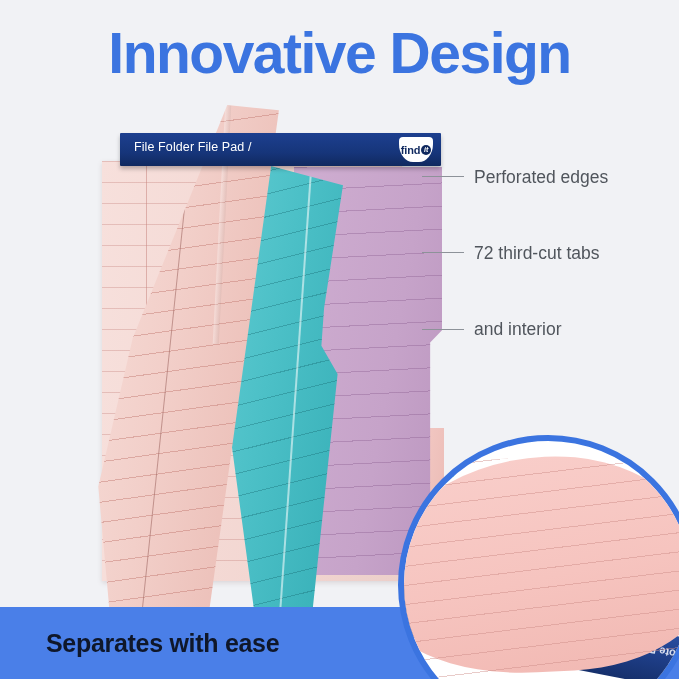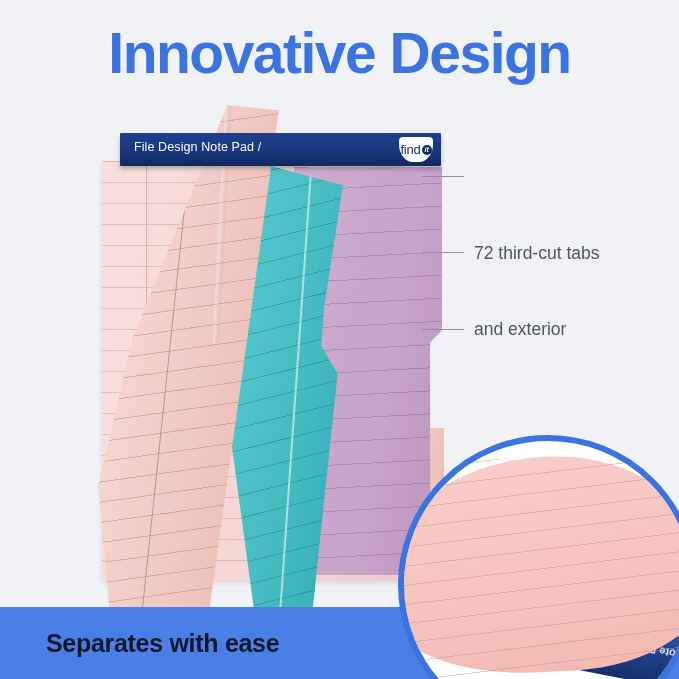--- a/index.html
+++ b/index.html
@@ -76,21 +76,21 @@
   }
   .brand-badge {
     position: absolute;
     right: 8px; top: 4px;
     width: 34px; height: 25px;
     background: #ffffff;
     border-radius: 4px 4px 14px 14px / 4px 4px 18px 18px;
     display: flex; align-items: center; justify-content: center;
   }
   .brand-badge .brand-text {
-    font-size: 13px; font-weight: 400; color: #10295f;
+    font-size: 11px; font-weight: 700; color: #10295f;
     letter-spacing: -.2px;
   }
   .brand-badge .brand-mark {
     display: inline-block;
     width: 10px; height: 10px; border-radius: 50%;
     background: #10295f; color: #fff;
     font-size: 7px; line-height: 10px; text-align: center;
     margin-left: 1px; font-style: italic; font-weight: 700;
   }
 
@@ -314,36 +314,37 @@
       <div class="crease"></div>
     </div>
 
     <div class="sheet-curl">
       <div class="rules"></div>
       <div class="margin-rule"></div>
       <div class="fold"></div>
     </div>
 
     <div class="header-strip">
-      <span class="strip-label">File Design Note Pad /</span>
+      <span class="strip-label">File Folder File Pad /</span>
       <span class="brand-badge">
         <span class="brand-text">find</span>
         <span class="brand-mark">it</span>
       </span>
     </div>
   </div>
 
   <div class="leader" style="left:422px; top:176px; width:42px;"></div>
+  <div class="callout" style="left:474px; top:166px;">Perforated edges</div>
 
   <div class="leader" style="left:422px; top:252px; width:42px;"></div>
   <div class="callout" style="left:474px; top:242px;">72 third-cut tabs</div>
 
   <div class="leader" style="left:422px; top:329px; width:42px;"></div>
   <div class="callout" style="left:474px; top:318px;">
-    <div>and exterior</div>
+    <div>and interior</div>
   </div>
 
   <div id="inset">
     <div class="inset-sliver-purple"></div>
     <div class="inset-sliver-teal"></div>
 
     <div class="inset-edge-pink"></div>
     <div class="inset-edge-blue"></div>
 
     <div class="inset-stack-blue">

